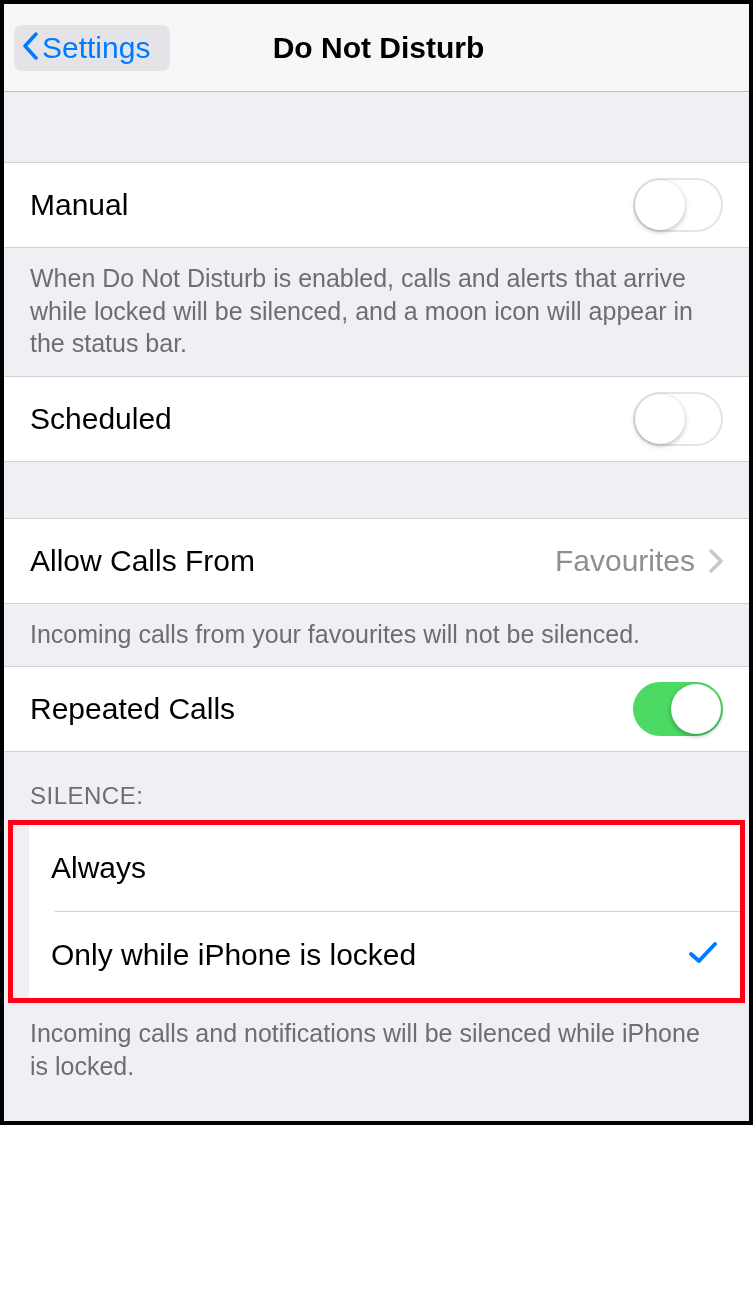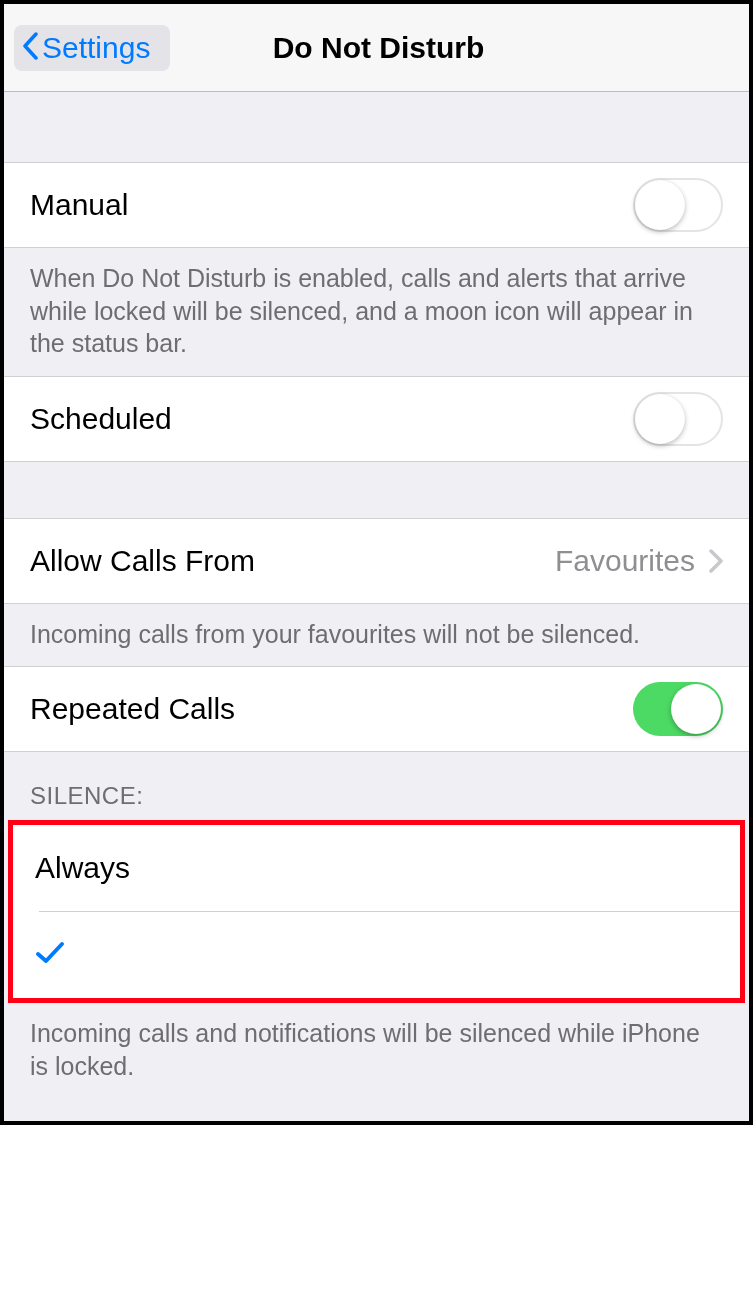--- a/index.html
+++ b/index.html
@@ -231,26 +231,27 @@
     <div class="row">
       <span class="row-label">Repeated Calls</span>
       <div class="toggle toggle-on">
         <div class="knob"></div>
       </div>
     </div>
 
     <div class="header-text">SILENCE:</div>
 
     <div class="highlight-group">
-      <div class="group" style="border:none;">
+      <div class="group" style="border:none;margin-left:16px;">
         <div class="row">
           <span class="row-label">Always</span>
         </div>
         <div class="hairline"></div>
         <div class="row">
+          <span class="row-label">Only while iPhone is locked</span>
           <span class="checkmark">
             <svg width="30" height="24" viewBox="0 0 30 24">
                 <polyline points="3,13 11,20 27,3" fill="none" stroke="#007aff" stroke-width="4" stroke-linecap="round" stroke-linejoin="round"></polyline>
               </svg>
           </span>
         </div>
       </div>
     </div>
 
     <div class="footer-text">Incoming calls and notifications will be silenced while iPhone is locked.</div>

